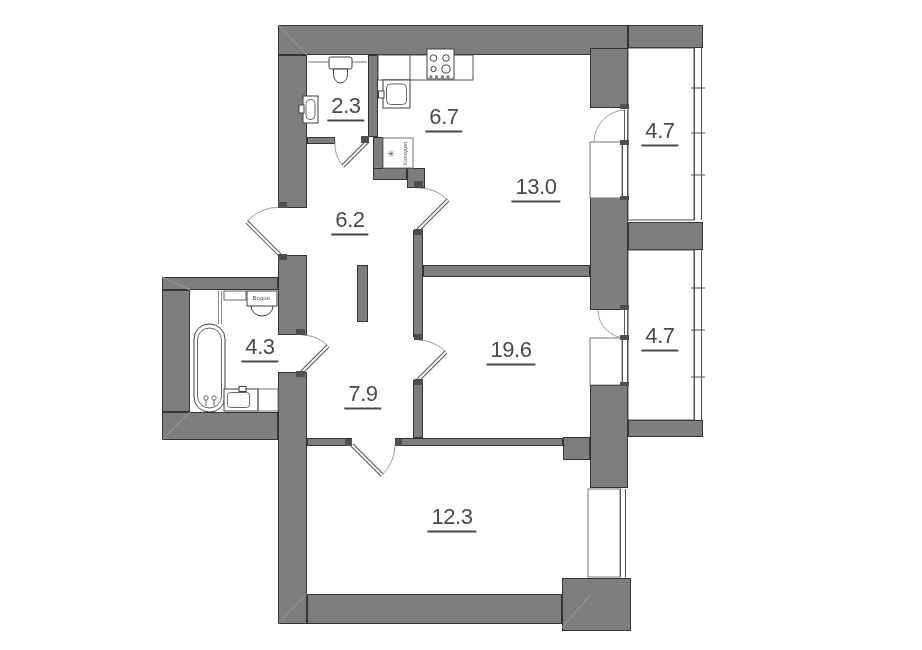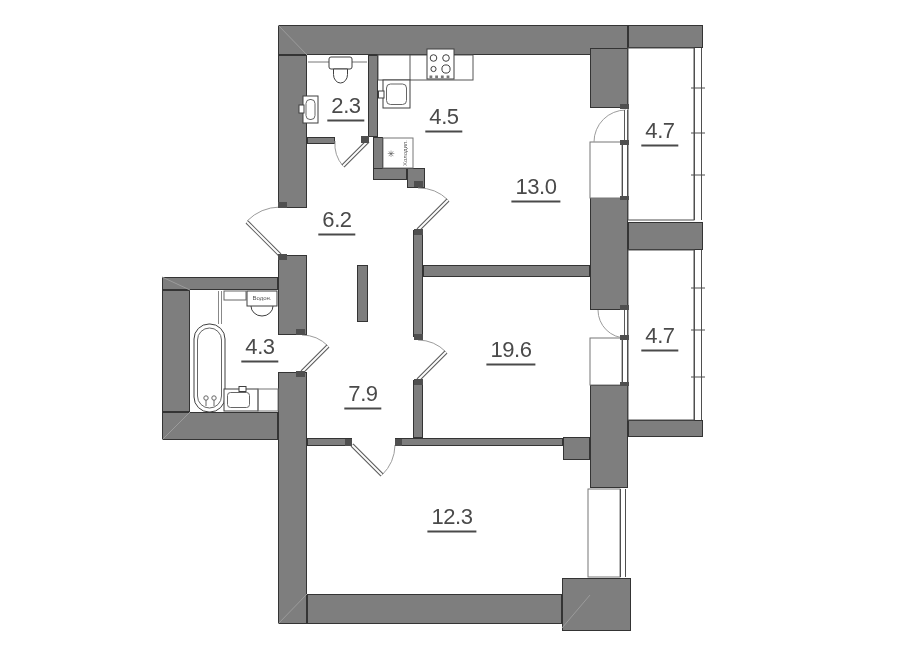--- a/index.html
+++ b/index.html
@@ -204,23 +204,23 @@
     </g>
     <g fill="#ffffff" stroke="#3f3f3f" stroke-width="1">
       <rect x="224" y="389" width="34" height="22"></rect>
       <rect x="227.5" y="392.5" width="22" height="15" rx="3" fill="none" stroke="#666"></rect>
       <rect x="239" y="386.5" width="7" height="5"></rect>
       <rect x="258" y="389" width="20" height="22" fill="none" stroke="#777"></rect>
     </g>
   </svg>
 
   <div class="area-label" style="left:346px;top:108px">2.3</div>
-  <div class="area-label" style="left:444px;top:119px">4.5</div>
+  <div class="area-label" style="left:444px;top:119px">6.7</div>
   <div class="area-label" style="left:536px;top:189px">13.0</div>
   <div class="area-label" style="left:660px;top:133px">4.7</div>
-  <div class="area-label" style="left:337px;top:222px">6.2</div>
+  <div class="area-label" style="left:350px;top:222px">6.2</div>
   <div class="area-label" style="left:260px;top:349px">4.3</div>
   <div class="area-label" style="left:363px;top:396px">7.9</div>
   <div class="area-label" style="left:511px;top:352px">19.6</div>
   <div class="area-label" style="left:660px;top:338px">4.7</div>
   <div class="area-label" style="left:452px;top:519px">12.3</div>
 
 </div>
 
 </body></html>

